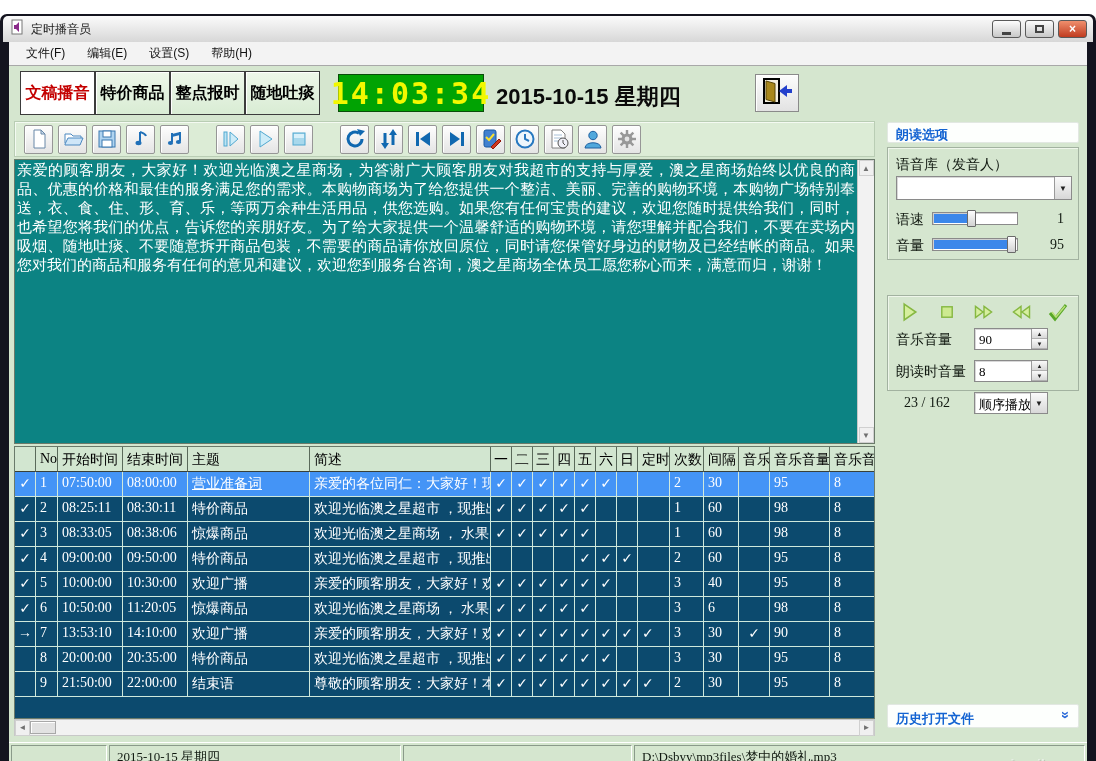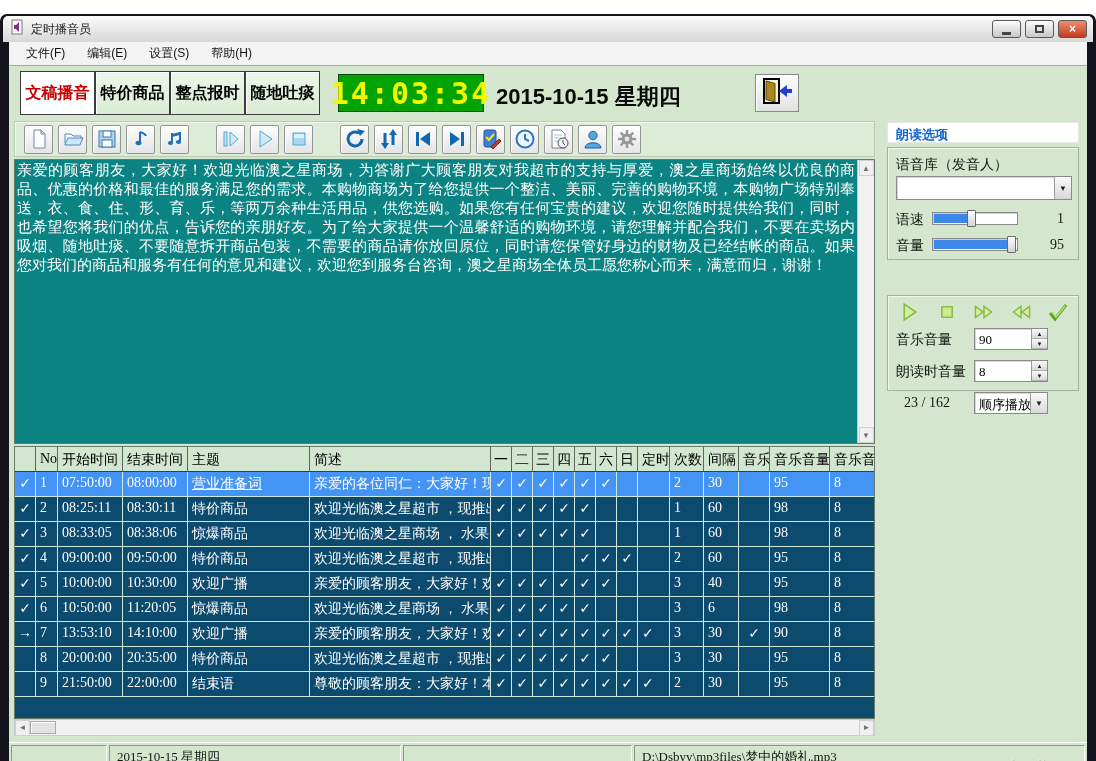--- a/index.html
+++ b/index.html
@@ -630,20 +630,24 @@
       <div style="position:relative; top:48px; height:24px;">
         <span class="sb-label" style="left:16px; top:3px;">23 / 162</span>
         <div class="combo" style="left:86px; top:0; width:74px; height:22px;">
           <div class="combo-field" style="padding-top:3px;">顺序播放</div>
           <div class="combo-btn">▼</div>
         </div>
       </div>
     </div>
 
 
+    <div class="panel-header" style="top:638px; height:24px; padding-top:5px;">
+      <span>历史打开文件</span>
+      <span class="chev">»</span>
+    </div>
 
   </div>
 
   <div class="watermark">
     <div class="wm-url">www.xiazaiba.com</div>
   </div>
 
 </div>
 
 </body></html>

